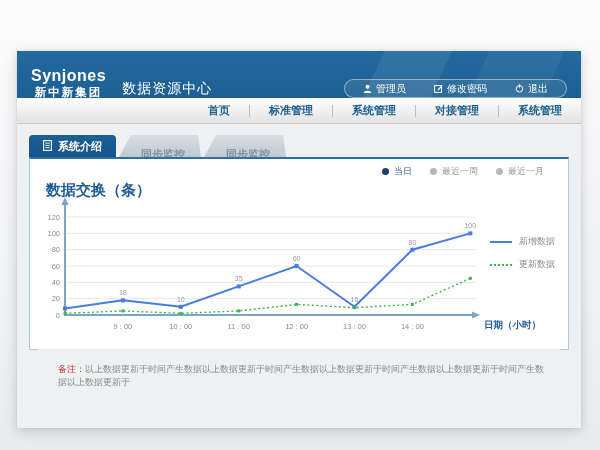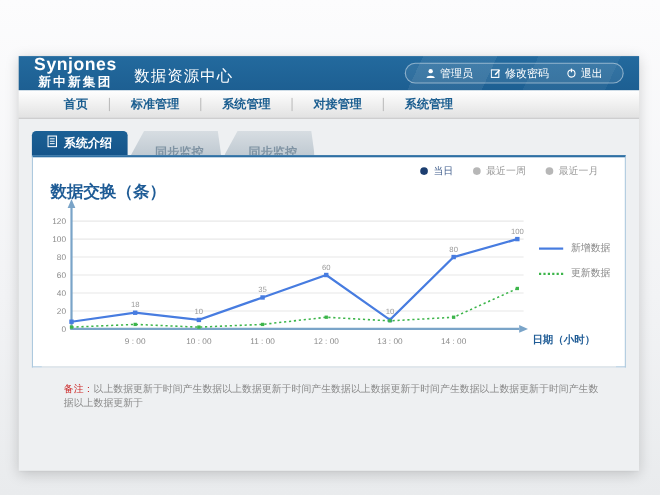--- a/index.html
+++ b/index.html
@@ -9,49 +9,49 @@
     background: linear-gradient(180deg,#fcfcfd 0%,#f2f3f5 60%,#e9ebed 100%);
     position: relative;
   }
   .window {
     position:absolute; left:17px; top:51px; width:564px; height:377px;
     background:#eef0f2;
     box-shadow:0 3px 12px rgba(0,0,0,0.18), 0 0 2px rgba(0,0,0,0.08);
   }
   
   .header {
-    position:relative; height:31px; padding:0 14px;
-    display:flex; align-items:center;
+    position:relative; height:47px; padding:0 14px;
+    display:flex; align-items:flex-end;
     background: linear-gradient(180deg,#236a9e,#1d5f92);
     overflow:hidden;
   }
   .header::after{
     content:""; position:absolute; right:-10px; top:-40px; width:300px; height:160px;
     background: linear-gradient(115deg, transparent 30%, rgba(255,255,255,0.07) 30%,
       rgba(255,255,255,0.07) 48%, transparent 48%, transparent 58%,
       rgba(255,255,255,0.05) 58%, rgba(255,255,255,0.05) 78%, transparent 78%);
     pointer-events:none;
   }
   .logo-block { display:flex; flex-direction:column; align-items:center; line-height:1.05; z-index:1; }
   .logo-main { color:#fff; font-size:16px; font-weight:bold; letter-spacing:0.5px; }
   .logo-sub  { color:#fff; font-size:11.5px; font-weight:bold; letter-spacing:2px; margin-top:1px; }
   .app-title { color:#fff; font-size:14px; margin-left:16px; margin-top:6px; letter-spacing:1px; z-index:1; }
   .user-pill {
-    margin-left:auto; display:flex; align-items:center; gap:0; z-index:1;
+    margin-left:auto; display:flex; align-items:center; gap:12px; z-index:1;
     border:1px solid rgba(255,255,255,0.45); background:rgba(255,255,255,0.08);
     border-radius:11px; padding:2px 10px; height:19px;
   }
   .user-item { display:flex; align-items:center; gap:4px; color:#fff; font-size:10px;
     padding:0 8px; cursor:pointer; white-space:nowrap; }
   .user-item svg { display:block; }
   
   .nav {
     height:26px; background:linear-gradient(180deg,#ffffff,#e2e2e2);
     border-bottom:1px solid #c6c6c6; display:flex; align-items:center;
-    font-size:11px; font-weight:bold; color:#1b5e90; padding-left:22px;
+    font-size:11px; font-weight:bold; color:#1b5e90; padding-left:22px;justify-content:flex-end;
   }
   .nav-item { padding:0 19px; cursor:pointer; }
   .nav-sep { width:1px; height:12px; background:#bdbdbd; }
   
   .content { position:relative; height:244px; }
   .tabs { position:absolute; left:12px; top:11px; height:22px; display:flex; z-index:2; }
   .tab { display:flex; align-items:center; font-size:11px; font-weight:bold;
     padding:0 14px; cursor:pointer; }
   .tab.active {
     background:linear-gradient(180deg,#1b6095,#15548a); color:#fff;

